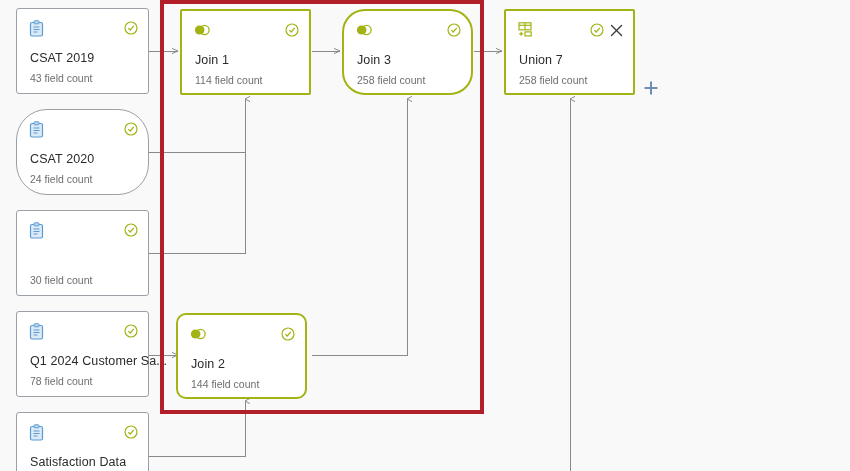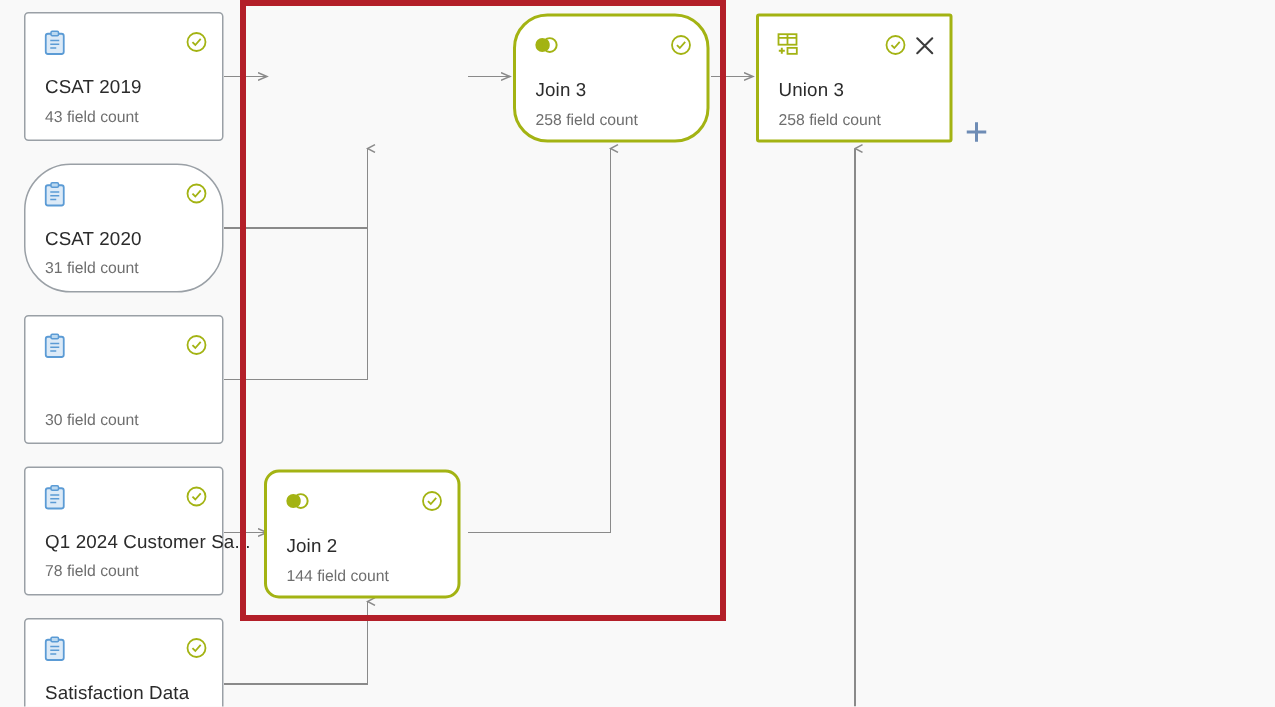--- a/index.html
+++ b/index.html
@@ -185,21 +185,21 @@
       <span class="head-right">
         <span class="icon">
           <svg width="14" height="14" viewBox="0 0 14 14">
             <circle cx="7" cy="7" r="6" fill="none" stroke="#a3b313" stroke-width="1.2"></circle>
             <path d="M4.3,7.1 L6.2,9 L9.8,4.9" fill="none" stroke="#a3b313" stroke-width="1.2"></path>
           </svg>
         </span>
       </span>
     </div>
     <div class="node-title">CSAT 2020</div>
-    <div class="node-sub">31 field count</div>
+    <div class="node-sub">24 field count</div>
   </div>
 
   <div class="node input" style="left:16px;top:210px;">
     <div class="node-head">
       <span class="icon">
         <svg width="15" height="17" viewBox="0 0 15 17">
           <rect x="1.5" y="2.5" width="12" height="13.5" rx="1.5" fill="#dceaf7" stroke="#5b9bd5" stroke-width="1.2"></rect>
           <rect x="5" y="0.8" width="5" height="3" rx="0.8" fill="#bcd9f0" stroke="#5b9bd5" stroke-width="1"></rect>
           <line x1="4.5" y1="7" x2="10.5" y2="7" stroke="#5b9bd5" stroke-width="1"></line>
           <line x1="4.5" y1="9.5" x2="10.5" y2="9.5" stroke="#5b9bd5" stroke-width="1"></line>
@@ -259,20 +259,42 @@
             <circle cx="7" cy="7" r="6" fill="none" stroke="#a3b313" stroke-width="1.2"></circle>
             <path d="M4.3,7.1 L6.2,9 L9.8,4.9" fill="none" stroke="#a3b313" stroke-width="1.2"></path>
           </svg>
         </span>
       </span>
     </div>
     <div class="node-title">Satisfaction Data</div>
     <div class="node-sub"></div>
   </div>
 
+  <div class="node op" style="left:180px;top:9px;">
+    <div class="node-head">
+      <span class="icon">
+        <svg width="16" height="12" viewBox="0 0 16 12">
+          <circle cx="5.5" cy="6" r="4.6" fill="#a3b313"></circle>
+          <circle cx="10.5" cy="6" r="4.6" fill="none" stroke="#a3b313" stroke-width="1.3"></circle>
+          <path d="M8,2.1 A4.6,4.6 0 0 1 8,9.9 A4.6,4.6 0 0 1 8,2.1" fill="#ffffff" opacity="0.0"></path>
+          <path d="M8,1.9 A4.6,4.6 0 0 0 8,10.1 A4.6,4.6 0 0 0 8,1.9" fill="#a3b313"></path>
+        </svg>
+      </span>
+      <span class="head-right">
+        <span class="icon">
+          <svg width="14" height="14" viewBox="0 0 14 14">
+            <circle cx="7" cy="7" r="6" fill="none" stroke="#a3b313" stroke-width="1.2"></circle>
+            <path d="M4.3,7.1 L6.2,9 L9.8,4.9" fill="none" stroke="#a3b313" stroke-width="1.2"></path>
+          </svg>
+        </span>
+      </span>
+    </div>
+    <div class="node-title">Join 1</div>
+    <div class="node-sub">114 field count</div>
+  </div>
 
   <div class="node op" style="left:342px;top:9px;border-radius:23px;">
     <div class="node-head">
       <span class="icon">
         <svg width="16" height="12" viewBox="0 0 16 12">
           <circle cx="5.5" cy="6" r="4.6" fill="#a3b313"></circle>
           <circle cx="10.5" cy="6" r="4.6" fill="none" stroke="#a3b313" stroke-width="1.3"></circle>
           <path d="M8,1.9 A4.6,4.6 0 0 0 8,10.1 A4.6,4.6 0 0 0 8,1.9" fill="#a3b313"></path>
         </svg>
       </span>
@@ -307,21 +329,21 @@
             <path d="M4.3,7.1 L6.2,9 L9.8,4.9" fill="none" stroke="#a3b313" stroke-width="1.2"></path>
           </svg>
         </span>
         <span class="icon x-icon">
           <svg width="13" height="13" viewBox="0 0 13 13">
             <path d="M1.5,1.5 L11.5,11.5 M11.5,1.5 L1.5,11.5" stroke="#3c3c3c" stroke-width="1.4" stroke-linecap="round"></path>
           </svg>
         </span>
       </span>
     </div>
-    <div class="node-title">Union 3</div>
+    <div class="node-title">Union 7</div>
     <div class="node-sub">258 field count</div>
   </div>
 
   <div class="node op" style="left:176px;top:313px;border-radius:10px;">
     <div class="node-head">
       <span class="icon">
         <svg width="16" height="12" viewBox="0 0 16 12">
           <circle cx="5.5" cy="6" r="4.6" fill="#a3b313"></circle>
           <circle cx="10.5" cy="6" r="4.6" fill="none" stroke="#a3b313" stroke-width="1.3"></circle>
           <path d="M8,1.9 A4.6,4.6 0 0 0 8,10.1 A4.6,4.6 0 0 0 8,1.9" fill="#a3b313"></path>

